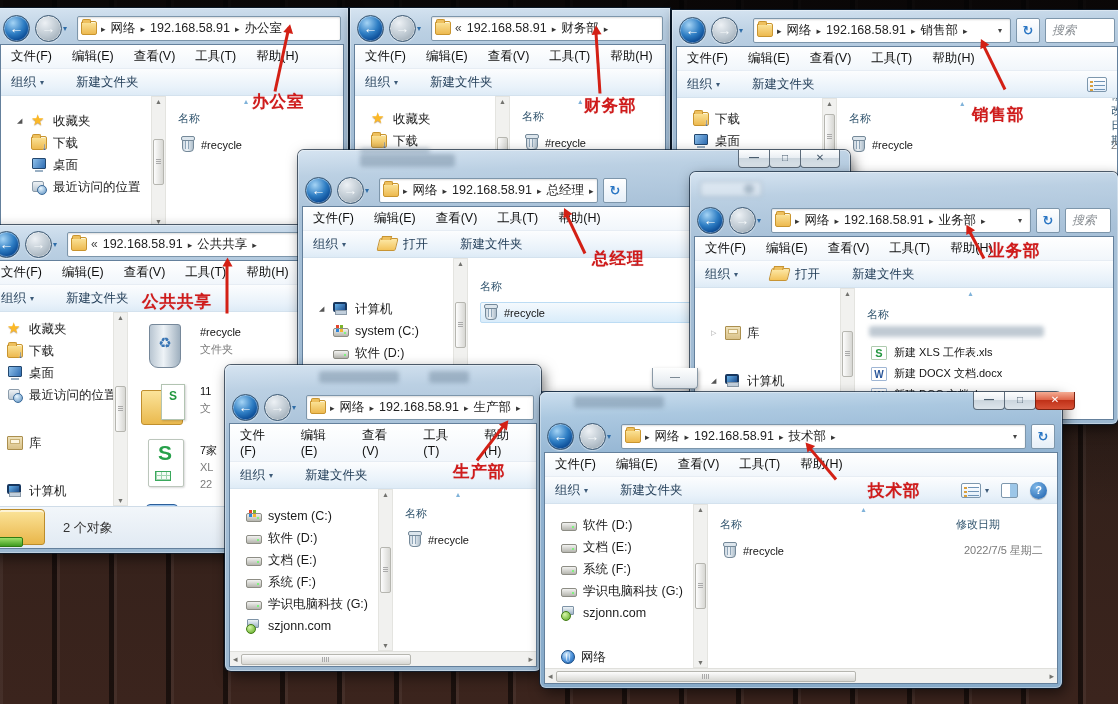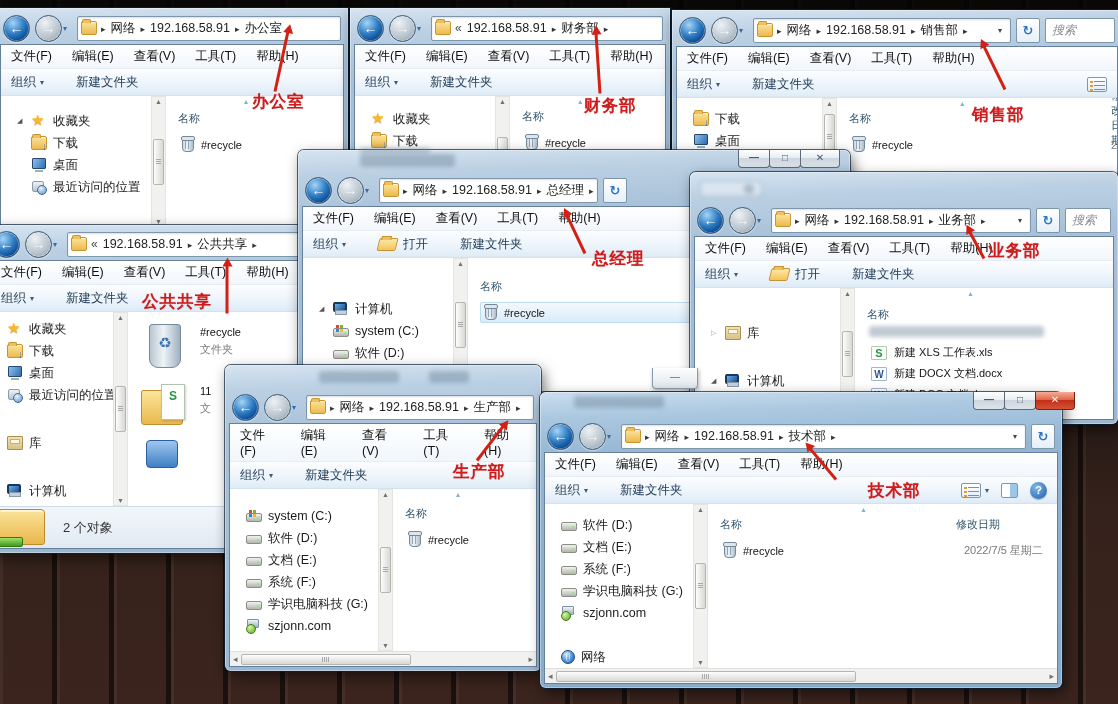--- a/index.html
+++ b/index.html
@@ -436,20 +436,26 @@
    <div class="fl" style="padding-top:8px">
     <div class="tile">
      <span class="bg bg-bin"></span>
      <span class="tlab"><span class="nm">#recycle</span><br><span class="su">文件夹</span></span>
     </div>
     <div class="tile">
      <span class="bg bg-fs"></span>
      <span class="tlab"><span class="nm">11</span><br><span class="su">文</span></span>
     </div>
     <div class="tile">
+     <span class="bg bg-sh">
+              <span class="shgrid"></span>
+            </span>
+     <span class="tlab"><span class="nm">7家</span><br><span class="su">XL</span><br><span class="su">22</span></span>
+    </div>
+    <div class="tile">
      <span class="bg bg-sd"></span>
      <span class="tlab"></span>
     </div>
    </div>
   </div>
   <div class="st">
    <span class="bigf"></span>
    <span>2 个对象</span>
   </div>
  </div>

